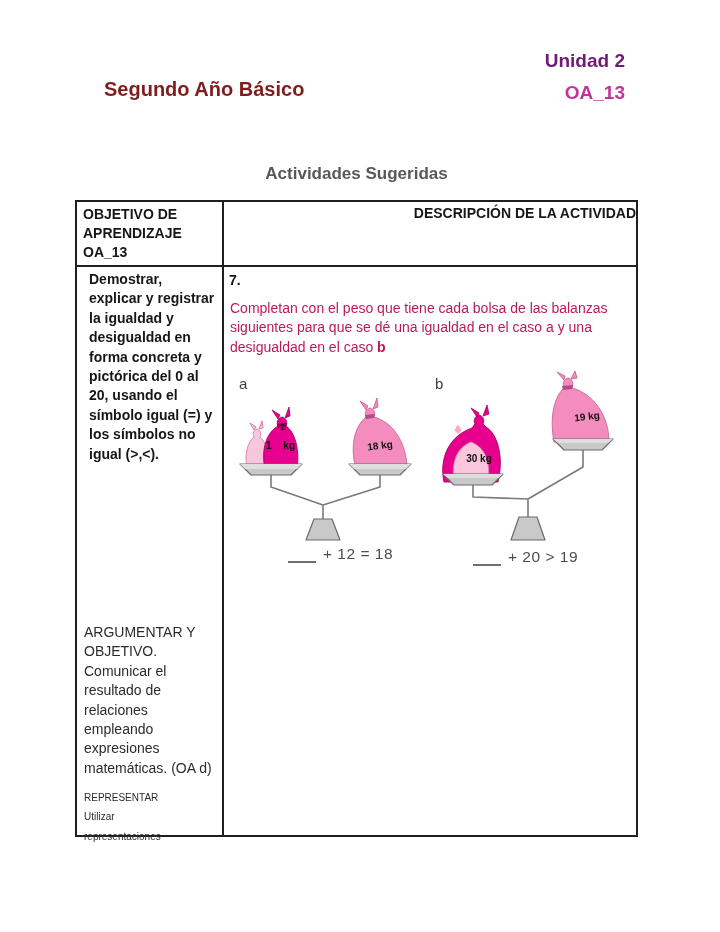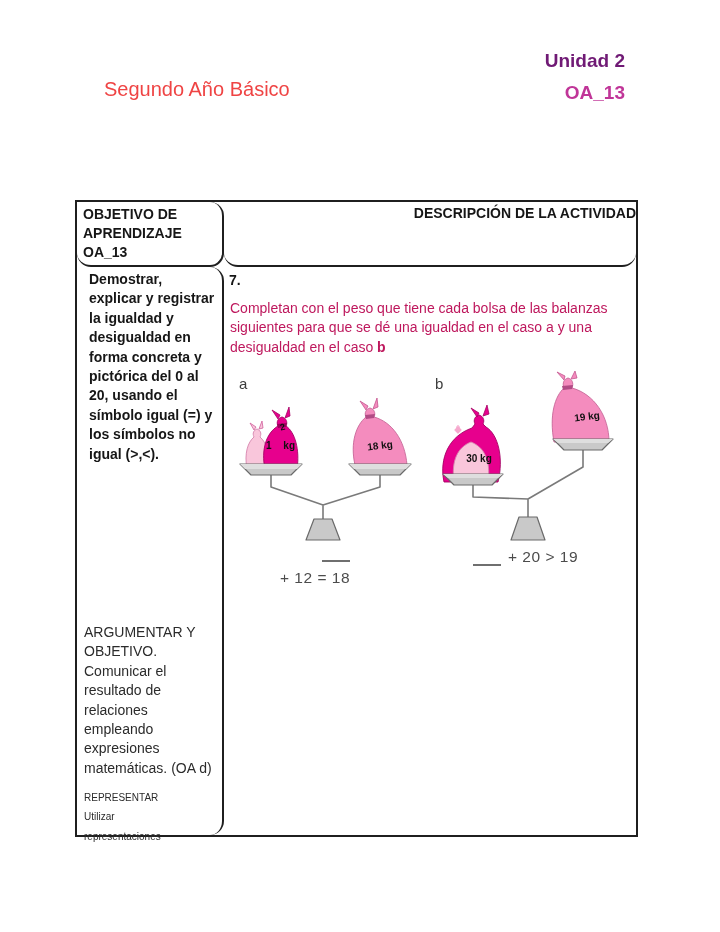--- a/index.html
+++ b/index.html
@@ -1,32 +1,32 @@
 <!DOCTYPE html>
 <html><head>
 <meta charset="utf-8">
 <style>
   html,body{margin:0;padding:0;background:#ffffff;}
   .page{position:relative;width:720px;height:932px;background:#fff;
         font-family:"Liberation Sans",sans-serif;overflow:hidden;color:#161616;}
 
   
   .brand{position:absolute;left:104px;top:36px;font-size:31px;font-weight:bold;color:#c03598;}
-  .grade{position:absolute;left:104px;top:78px;font-size:20px;font-weight:normal;color:#ef4444;}
+  .grade{position:absolute;left:104px;top:78px;font-size:20px;font-weight:bold;color:#7f1d1d;}
   .unit{position:absolute;right:95px;top:50px;font-size:19px;font-weight:bold;color:#701a75;text-align:right;}
   .oa{position:absolute;right:95px;top:82px;font-size:19px;font-weight:bold;color:#c03598;text-align:right;}
 
   .title{position:absolute;left:75px;top:164px;width:563px;text-align:center;
          font-size:17px;font-weight:bold;color:#58585a;}
 
   
   .doc-table{position:absolute;left:75px;top:200px;width:563px;height:637px;
              border:2px solid #1f1f1f;box-sizing:border-box;
              display:grid;grid-template-columns:147px 1fr;grid-template-rows:65px 1fr;background:#fff;}
-  .cell{position:relative;box-sizing:border-box;border-radius:14px;}
+  .cell{position:relative;box-sizing:border-box;}
   .b-right{border-right:2px solid #1f1f1f;}
   .b-bottom{border-bottom:2px solid #1f1f1f;}
 
   .obj-head{padding:3px 6px;font-size:14px;line-height:19px;font-weight:bold;white-space:pre-line;}
   .desc-head{padding-top:3px;text-align:right;font-size:14px;font-weight:bold;}
 
   .objective{position:absolute;top:3px;left:12px;right:1px;font-size:14px;line-height:19.4px;
              font-weight:bold;white-space:pre-line;}
   .skill1{position:absolute;top:356px;left:7px;right:1px;font-size:14px;line-height:19.4px;
           white-space:pre-line;color:#2b2b2b;}
@@ -46,33 +46,34 @@
 
   .bag-label{position:absolute;font-size:10px;font-weight:bold;color:#101010;white-space:nowrap;}
   .lbl-2{left:56px;top:155px;font-size:9px;transform:rotate(-12deg);}
   .lbl-12{left:42px;top:173px;word-spacing:9px;}
   .lbl-18{left:133px;top:173px;width:46px;text-align:center;transform:rotate(-7deg);}
   .lbl-20{left:232px;top:186px;width:46px;text-align:center;}
   .lbl-19{left:340px;top:144px;width:46px;text-align:center;transform:rotate(-7deg);}
 
   .eq{position:absolute;display:flex;align-items:flex-end;gap:7px;color:#4c4c4c;
       font-size:15.5px;letter-spacing:0.5px;}
-  .eq-a{left:56px;top:278px;flex-direction:column;}
+  .eq-a{left:64px;top:278px;}
   .eq-b{left:249px;top:281px;}
   .blank{display:inline-block;width:28px;height:15px;border-bottom:2px solid #6f6f6f;}
 </style>
 </head>
 <body>
 
 <div class="page">
 
   <div class="grade">Segundo Año Básico</div>
   <div class="unit">Unidad 2</div>
   <div class="oa">OA_13</div>
 
+  <div class="title">Actividades Sugeridas</div>
 
   <div class="doc-table">
 
     <div class="cell b-right b-bottom">
       <div class="obj-head">OBJETIVO DE
 APRENDIZAJE
 OA_13</div>
     </div>
 
     <div class="cell b-bottom">

